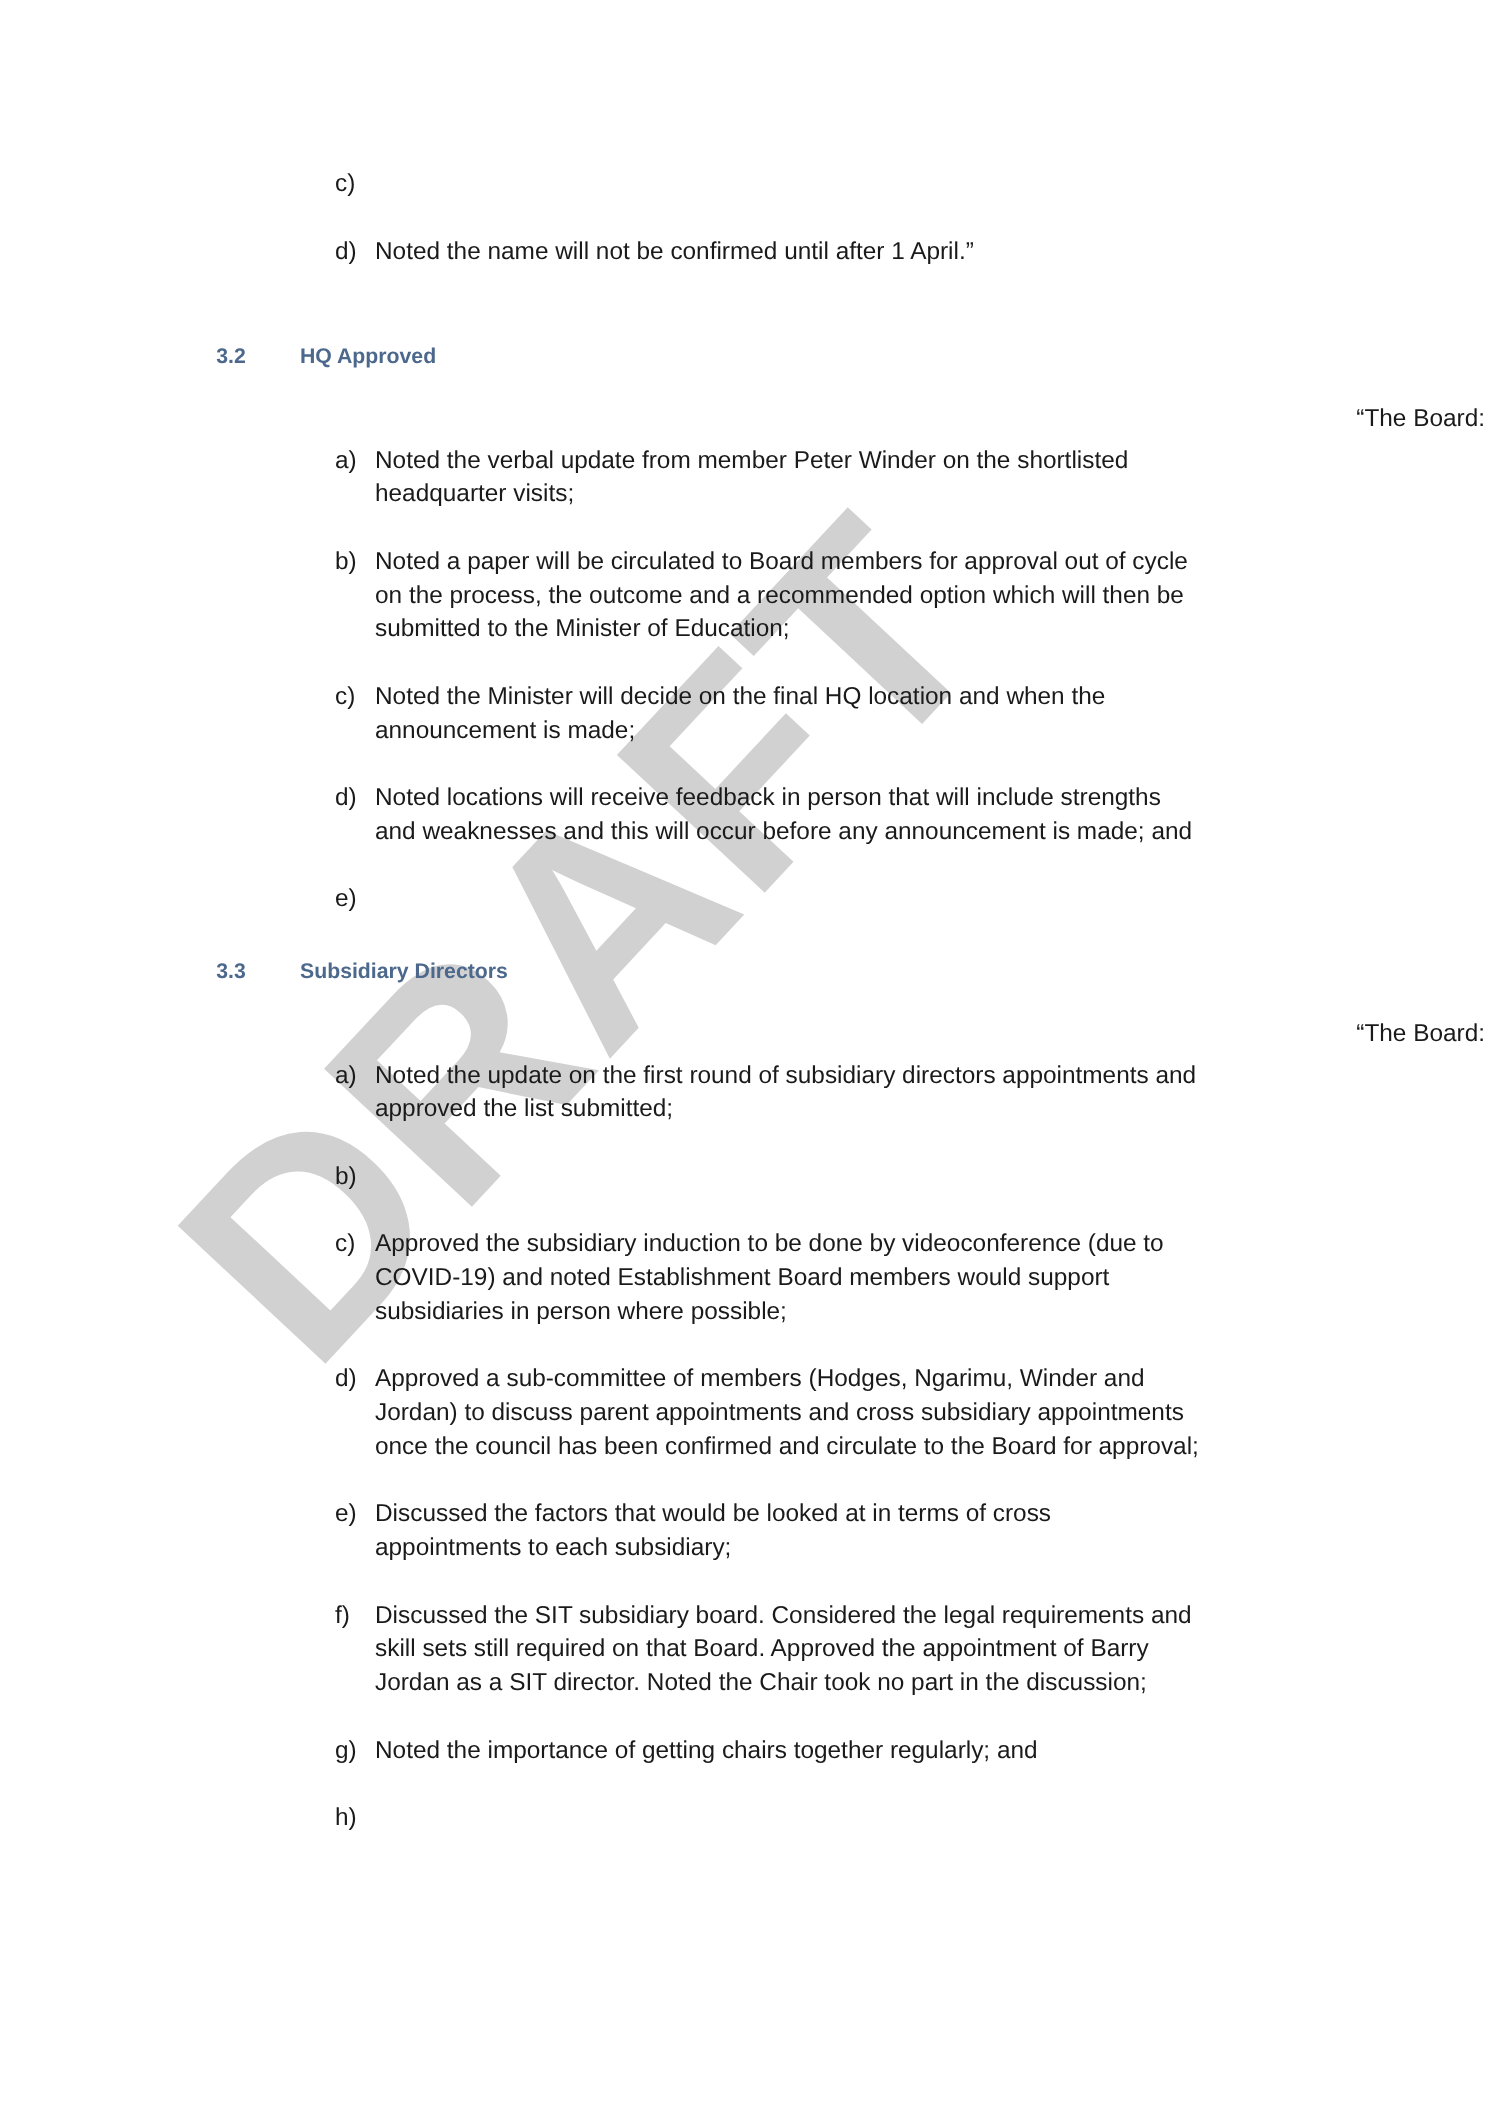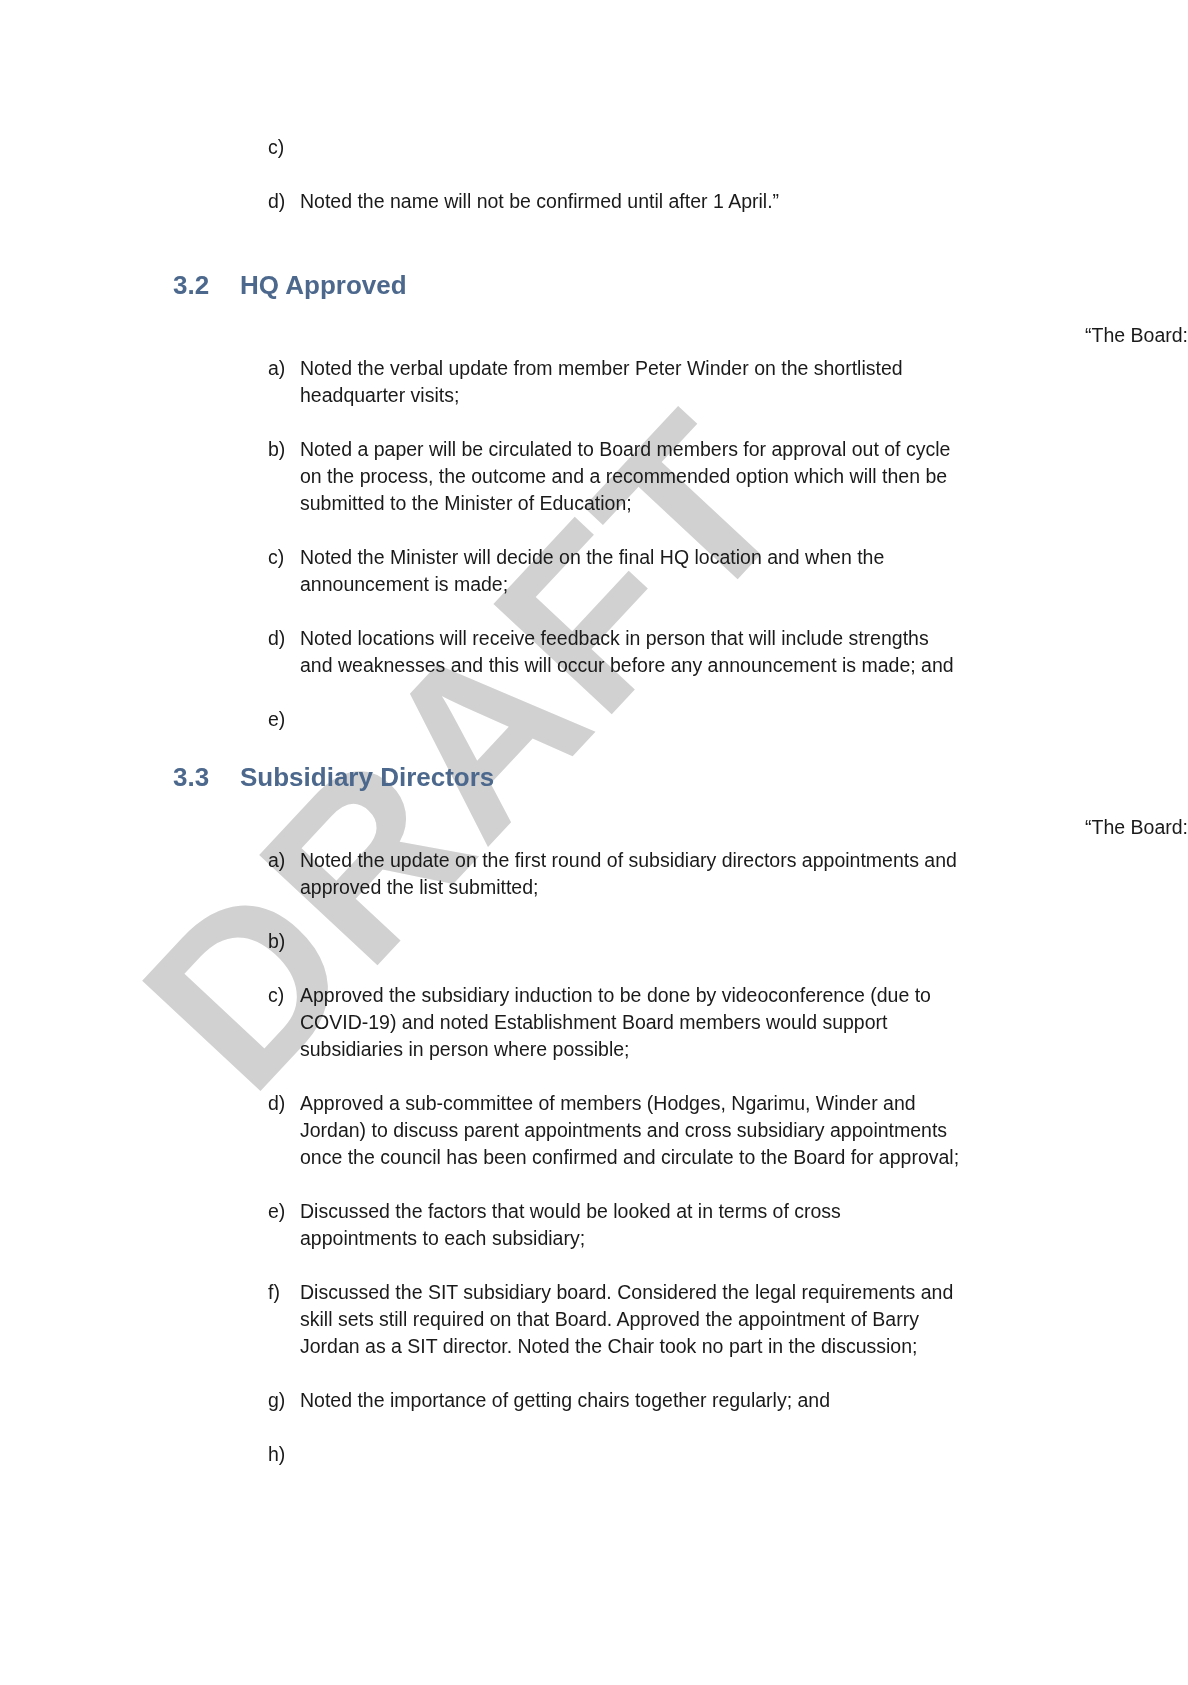--- a/index.html
+++ b/index.html
@@ -14,21 +14,21 @@
     font-size:235px;font-weight:bold;letter-spacing:2px;white-space:nowrap;
     color:var(--wm-color,#d1d1d1);z-index:0;user-select:none;
   }
   .content{position:relative;z-index:1;padding-top:134px;font-size:19.5px;line-height:27px;}
   .list-item{display:flex;margin-left:268px;margin-top:27px;}
   .list-item.first{margin-top:0;}
   .list-item .marker{flex:0 0 32px;}
   .list-item .text{width:660px;}
   .section-heading{
     display:flex;margin:55px 0 0 173px;
-    font-size:26px;line-height:30px;font-weight:bold;
+    font-size:17px;line-height:30px;font-weight:bold;
     color:var(--heading-color,#4c688c);
   }
   .section-heading.s2{margin-top:29px;}
   .section-heading .num{flex:0 0 67px;}
   .intro{margin:22px 0 6px 243px;text-align:right;}
 </style>
 </head>
 <body>
 
 <div class="watermark">DRAFT</div>

